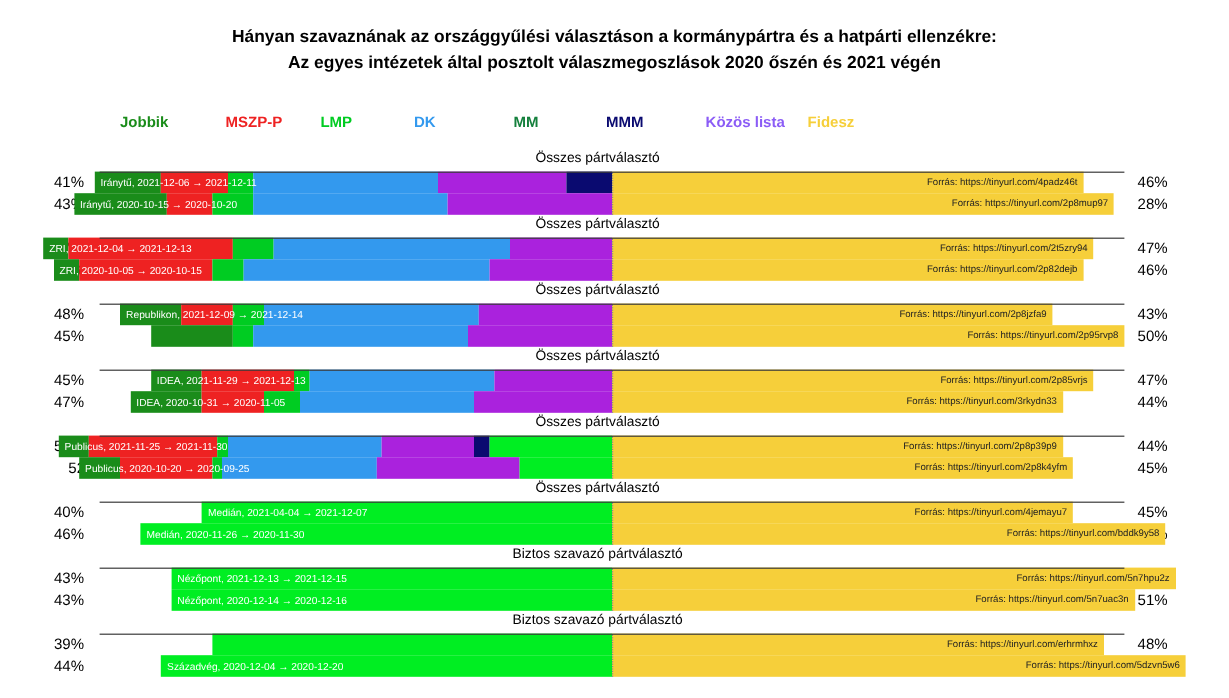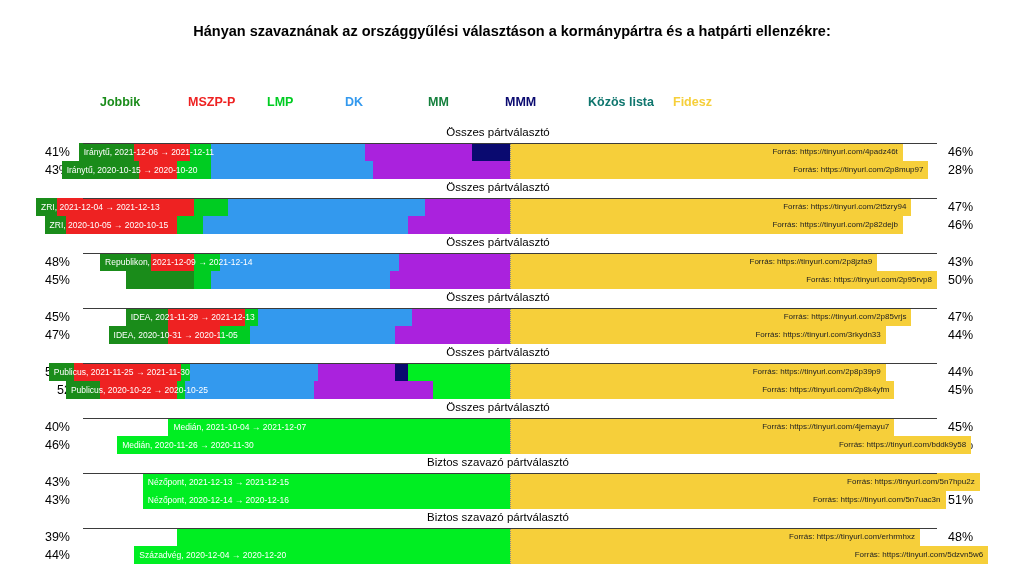--- a/index.html
+++ b/index.html
@@ -57,30 +57,31 @@
   .topedge{
     position:absolute;left:0;right:0;top:0;height:0;
     border-top:1px solid #3b3b3b;z-index:6;
   }
 </style>
 </head>
 <body>
 
 <div class="title">
   <div>Hányan szavaznának az országgyűlési választáson a kormánypártra és a hatpárti ellenzékre:</div>
+  <div>Az egyes intézetek által posztolt válaszmegoszlások 2020 őszén és 2021 végén</div>
 </div>
 
 <div class="legend" id="legend">
     <div class="legend-item" style="left: 17px; color: rgb(26, 140, 26);">Jobbik</div>
     <div class="legend-item" style="left: 105px; color: rgb(238, 34, 34);">MSZP-P</div>
     <div class="legend-item" style="left: 184px; color: rgb(0, 204, 34);">LMP</div>
     <div class="legend-item" style="left: 262px; color: rgb(51, 153, 238);">DK</div>
     <div class="legend-item" style="left: 345px; color: #15803d;">MM</div>
     <div class="legend-item" style="left: 422px; color: rgb(10, 10, 112);">MMM</div>
-    <div class="legend-item" style="left: 505px; color: #0f766e;">Közös lista</div>
+    <div class="legend-item" style="left: 505px; color: #8b5cf6;">Közös lista</div>
     <div class="legend-item" style="left: 590px; color: rgb(246, 207, 58);">Fidesz</div>
   </div>
 
 <div class="chart" id="chart">
     <div class="group">
       <div class="group-title"><span>Összes pártválasztó</span></div>
       <div class="rows">
         <div class="topedge"></div>
         <div class="row">
           <div class="lbl-left" style="left: -83px;">41%</div>
@@ -222,36 +223,36 @@
         <div class="row">
           <div class="lbl-left" style="left: -83px; padding-left: 12px;">52%</div>
           <div class="lbl-right" style="left: 865px;">45%</div>
           <div class="seg" style="left: -2%; width: 4%; background: rgb(26, 140, 26);"></div>
           <div class="seg" style="left: 2%; width: 9%; background: rgb(238, 34, 34);"></div>
           <div class="seg" style="left: 11%; width: 1%; background: rgb(0, 204, 34);"></div>
           <div class="seg" style="left: 12%; width: 15%; background: rgb(51, 153, 238);"></div>
           <div class="seg" style="left: 27%; width: 14%; background: rgb(170, 34, 221);"></div>
           <div class="seg" style="left: 41%; width: 9%; background: rgb(0, 238, 34);"></div>
           <div class="seg" style="left: 50%; width: 45%; background: rgb(246, 207, 58);"></div>
-          <div class="inbar-left" style="left: -2%; margin-left: 5px;">Publicus, 2020-10-22 → 2020-10-25</div>
+          <div class="inbar-left" style="left: -2%; margin-left: 5px;">Publicus, 2020-10-20 → 2020-09-25</div>
           <div class="inbar-right" style="right: 5%; margin-right: 5px;">Forrás: https://tinyurl.com/2p8k4yfm</div>
         </div>
         <div class="midline"></div>
       </div>
     </div>
     <div class="group">
       <div class="group-title"><span>Összes pártválasztó</span></div>
       <div class="rows">
         <div class="topedge"></div>
         <div class="row">
           <div class="lbl-left" style="left: -83px;">40%</div>
           <div class="lbl-right" style="left: 865px;">45%</div>
           <div class="seg" style="left: 10%; width: 40%; background: rgb(0, 238, 34);"></div>
           <div class="seg" style="left: 50%; width: 45%; background: rgb(246, 207, 58);"></div>
-          <div class="inbar-left" style="left: 10%; margin-left: 5px;">Medián, 2021-10-04 → 2021-12-07</div>
+          <div class="inbar-left" style="left: 10%; margin-left: 5px;">Medián, 2021-04-04 → 2021-12-07</div>
           <div class="inbar-right" style="right: 5%; margin-right: 5px;">Forrás: https://tinyurl.com/4jemayu7</div>
         </div>
         <div class="row">
           <div class="lbl-left" style="left: -83px;">46%</div>
           <div class="lbl-right" style="left: 865px;">54%</div>
           <div class="seg" style="left: 4%; width: 46%; background: rgb(0, 238, 34);"></div>
           <div class="seg" style="left: 50%; width: 54%; background: rgb(246, 207, 58);"></div>
           <div class="inbar-left" style="left: 4%; margin-left: 5px;">Medián, 2020-11-26 → 2020-11-30</div>
           <div class="inbar-right" style="right: -4%; margin-right: 5px;">Forrás: https://tinyurl.com/bddk9y58</div>
         </div>

